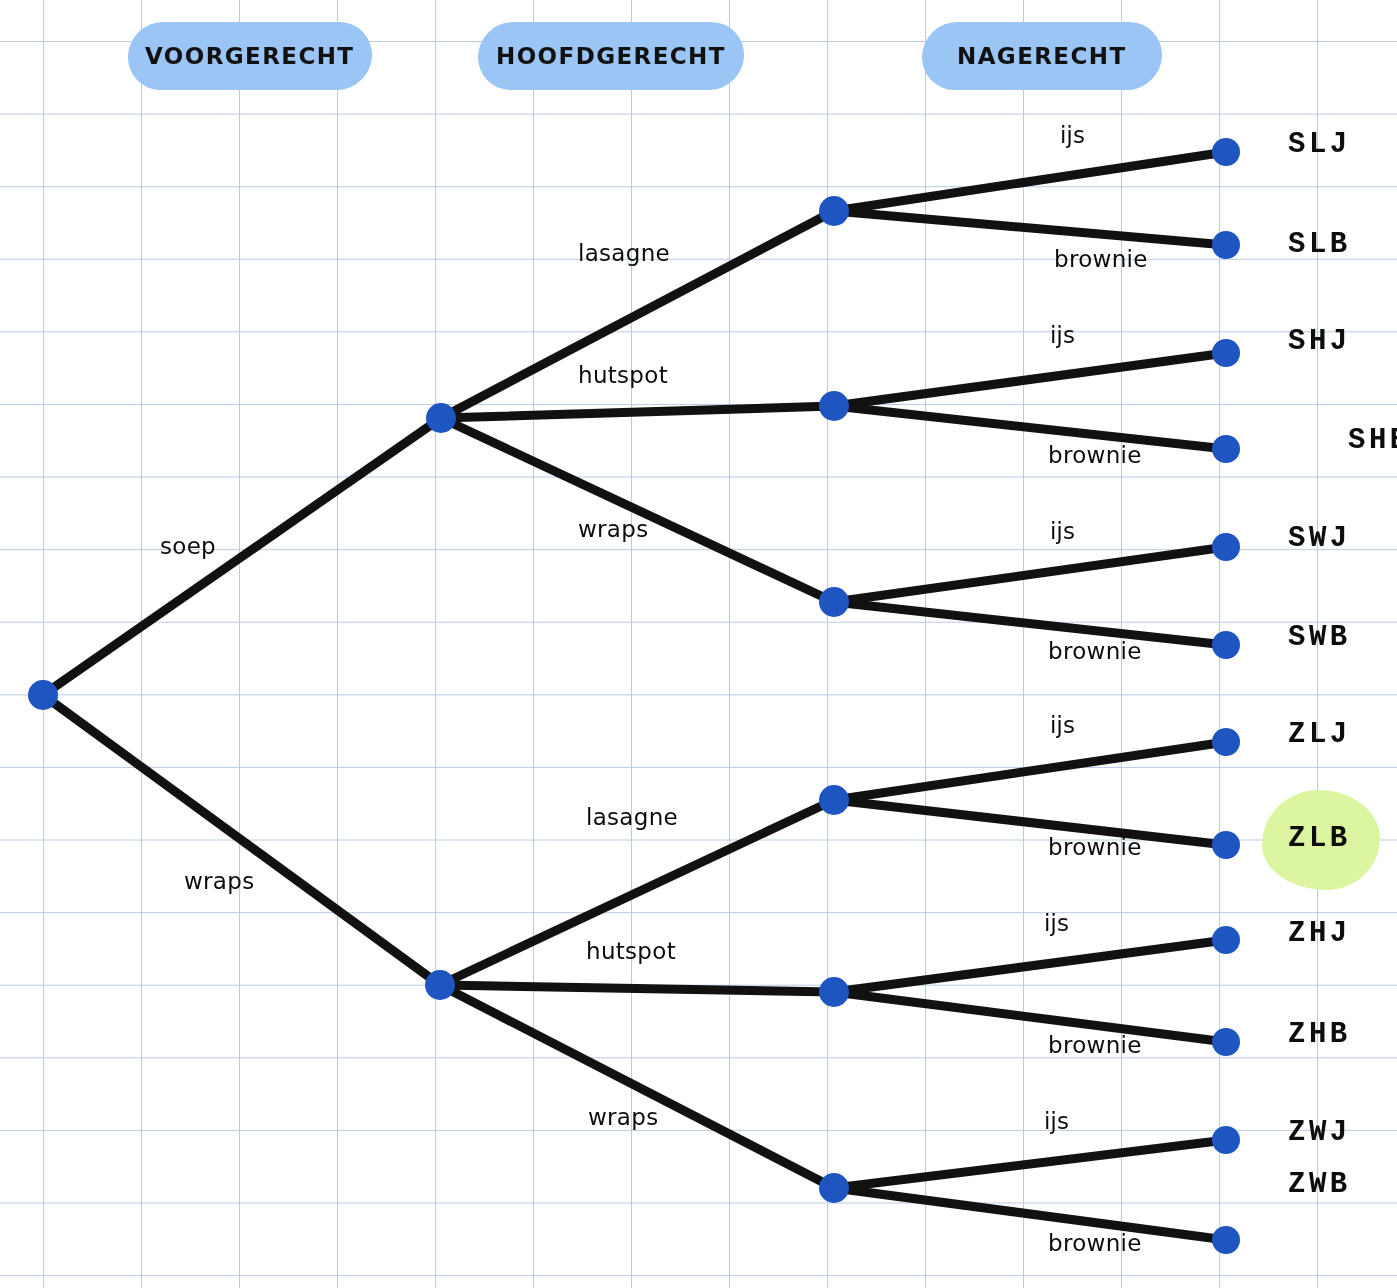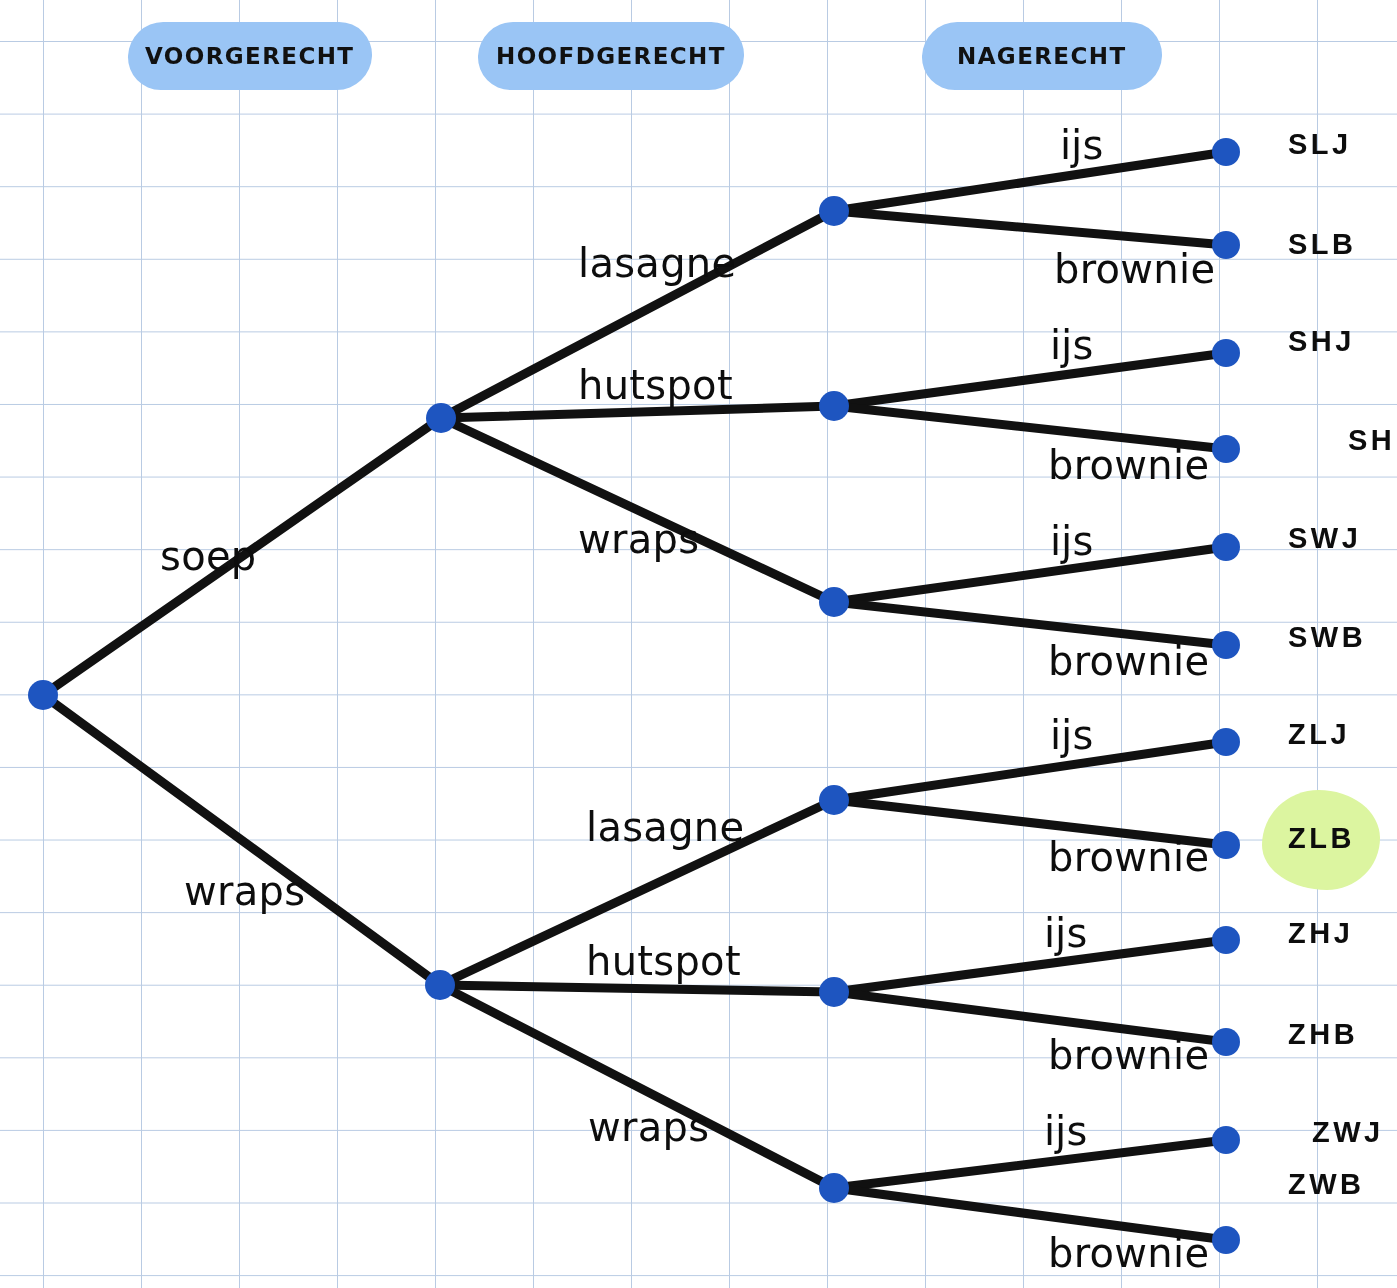--- a/index.html
+++ b/index.html
@@ -44,28 +44,28 @@
     letter-spacing: 1.4px;
     transform: skewX(-2deg);
   }
   .stage-pill span {
     transform: skewX(2deg);
   }
   .edge-label {
     position: absolute;
     color: #0d0d0d;
     font-family: "DejaVu Sans", sans-serif;
-    font-size: 40px;
+    font-size: 23px;
     white-space: nowrap;
     letter-spacing: 0.3px;
   }
   .outcome-label {
     position: absolute;
     color: #0d0d0d;
-    font-family: Liberation Sans, sans-serif;
+    font-family: Liberation Mono, monospace;
     font-size: 29px;
     font-weight: bold;
     letter-spacing: 3.5px;
     white-space: nowrap;
   }
   .highlight-blob {
     position: absolute;
     background: #dcf5a0;
     border-radius: 48% 52% 45% 55% / 55% 48% 52% 45%;
     z-index: 0;
@@ -165,17 +165,17 @@
       <div class="outcome-label" style="left: 1288px; top: 128px;">SLJ</div>
       <div class="outcome-label" style="left: 1288px; top: 228px;">SLB</div>
       <div class="outcome-label" style="left: 1288px; top: 325px;">SHJ</div>
       <div class="outcome-label" style="left: 1340px; top: 424px; margin-left: 8px;">SHB</div>
       <div class="outcome-label" style="left: 1288px; top: 522px;">SWJ</div>
       <div class="outcome-label" style="left: 1288px; top: 621px;">SWB</div>
       <div class="outcome-label" style="left: 1288px; top: 718px;">ZLJ</div>
       <div class="outcome-label on-top" style="left: 1288px; top: 822px;">ZLB</div>
       <div class="outcome-label" style="left: 1288px; top: 917px;">ZHJ</div>
       <div class="outcome-label" style="left: 1288px; top: 1018px;">ZHB</div>
-      <div class="outcome-label" style="left: 1288px; top: 1116px; margin-left: 24px;">ZWJ</div>
+      <div class="outcome-label" style="left: 1288px; top: 1116px;">ZWJ</div>
       <div class="outcome-label" style="left: 1288px; top: 1168px;">ZWB</div>
     </div>
 
 </div>
 
 </body></html>

